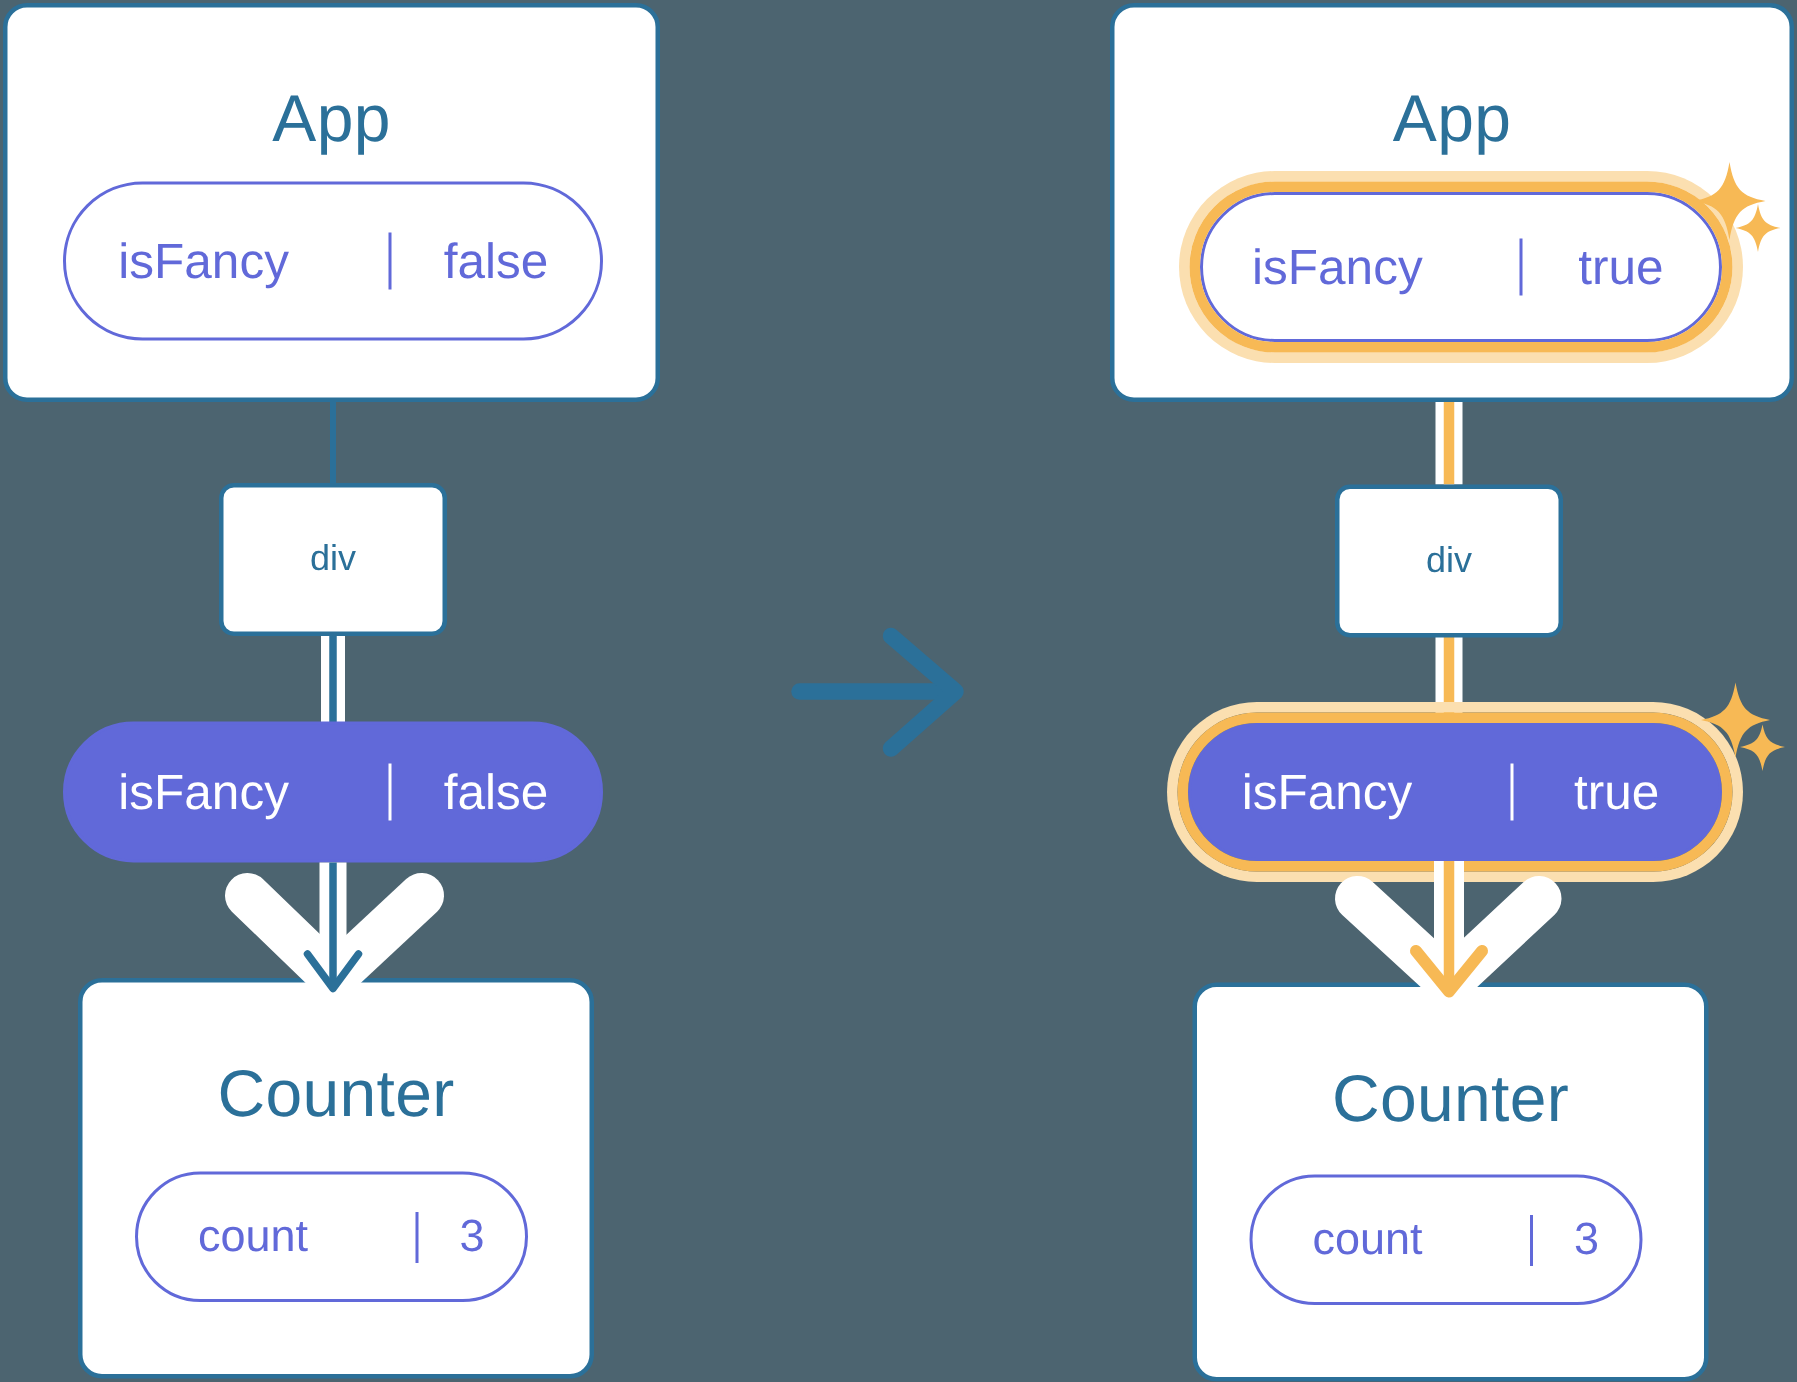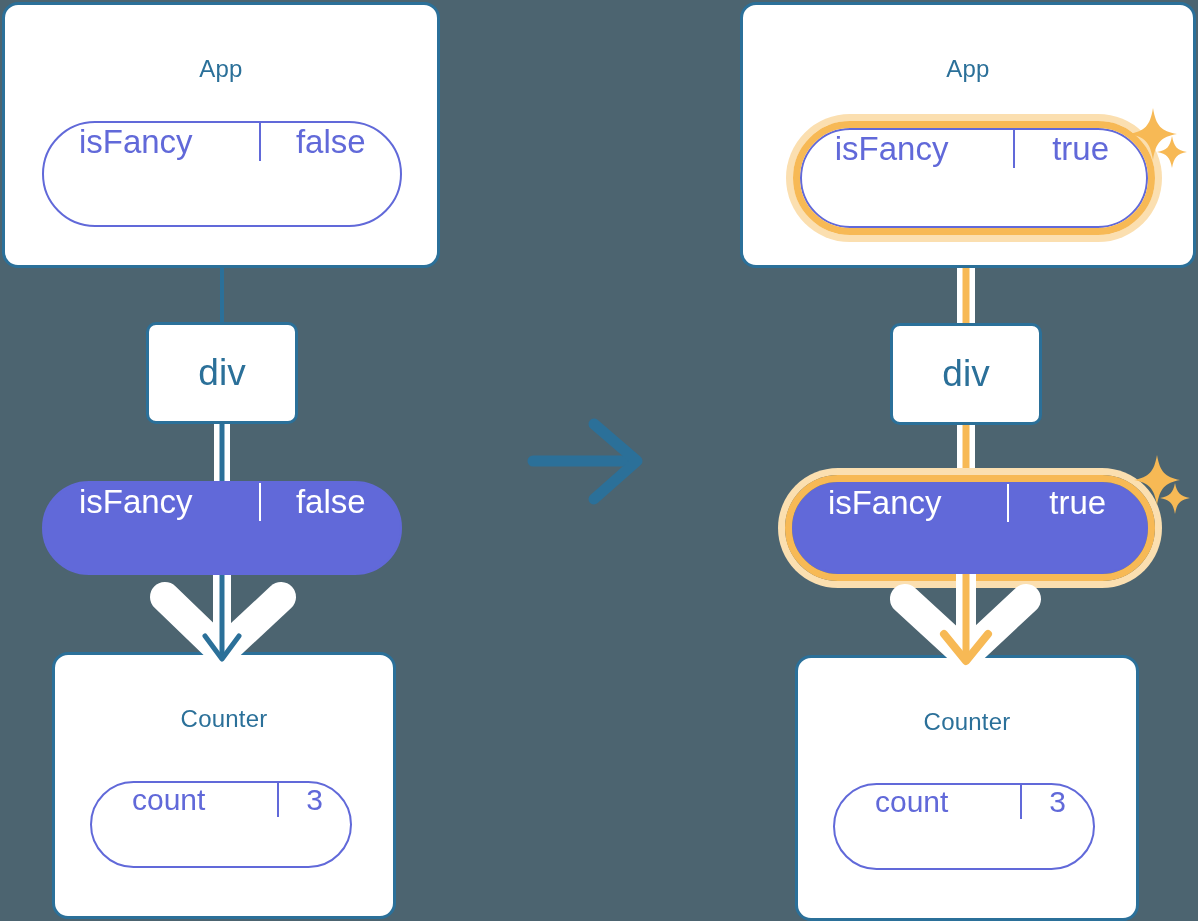--- a/index.html
+++ b/index.html
@@ -22,37 +22,37 @@
     box-sizing:border-box;
   }
   .card-div{
     border-radius:10px;
   }
   .card-title{
     position:absolute;
     left:0;right:0;
     text-align:center;
     color:#2b7099;
-    font-size:24px;
+    font-size:44px;
     letter-spacing:.2px;
     white-space:nowrap;
   }
   .div-label{
     position:absolute;left:0;right:0;top:50%;
     transform:translateY(-50%);
     text-align:center;
     color:#2b7099;
-    font-size:37px;
+    font-size:24px;
   }
 
   
   .pill{
     position:absolute;
     display:flex;
-    align-items:flex-start;
+    align-items:center;
     box-sizing:border-box;
     border-radius:999px;
     overflow:hidden;
   }
   .pill-outline{
     border:2px solid #6169d9;
     background:#ffffff;
   }
   .pill-filled{
     background:#6169d9;

